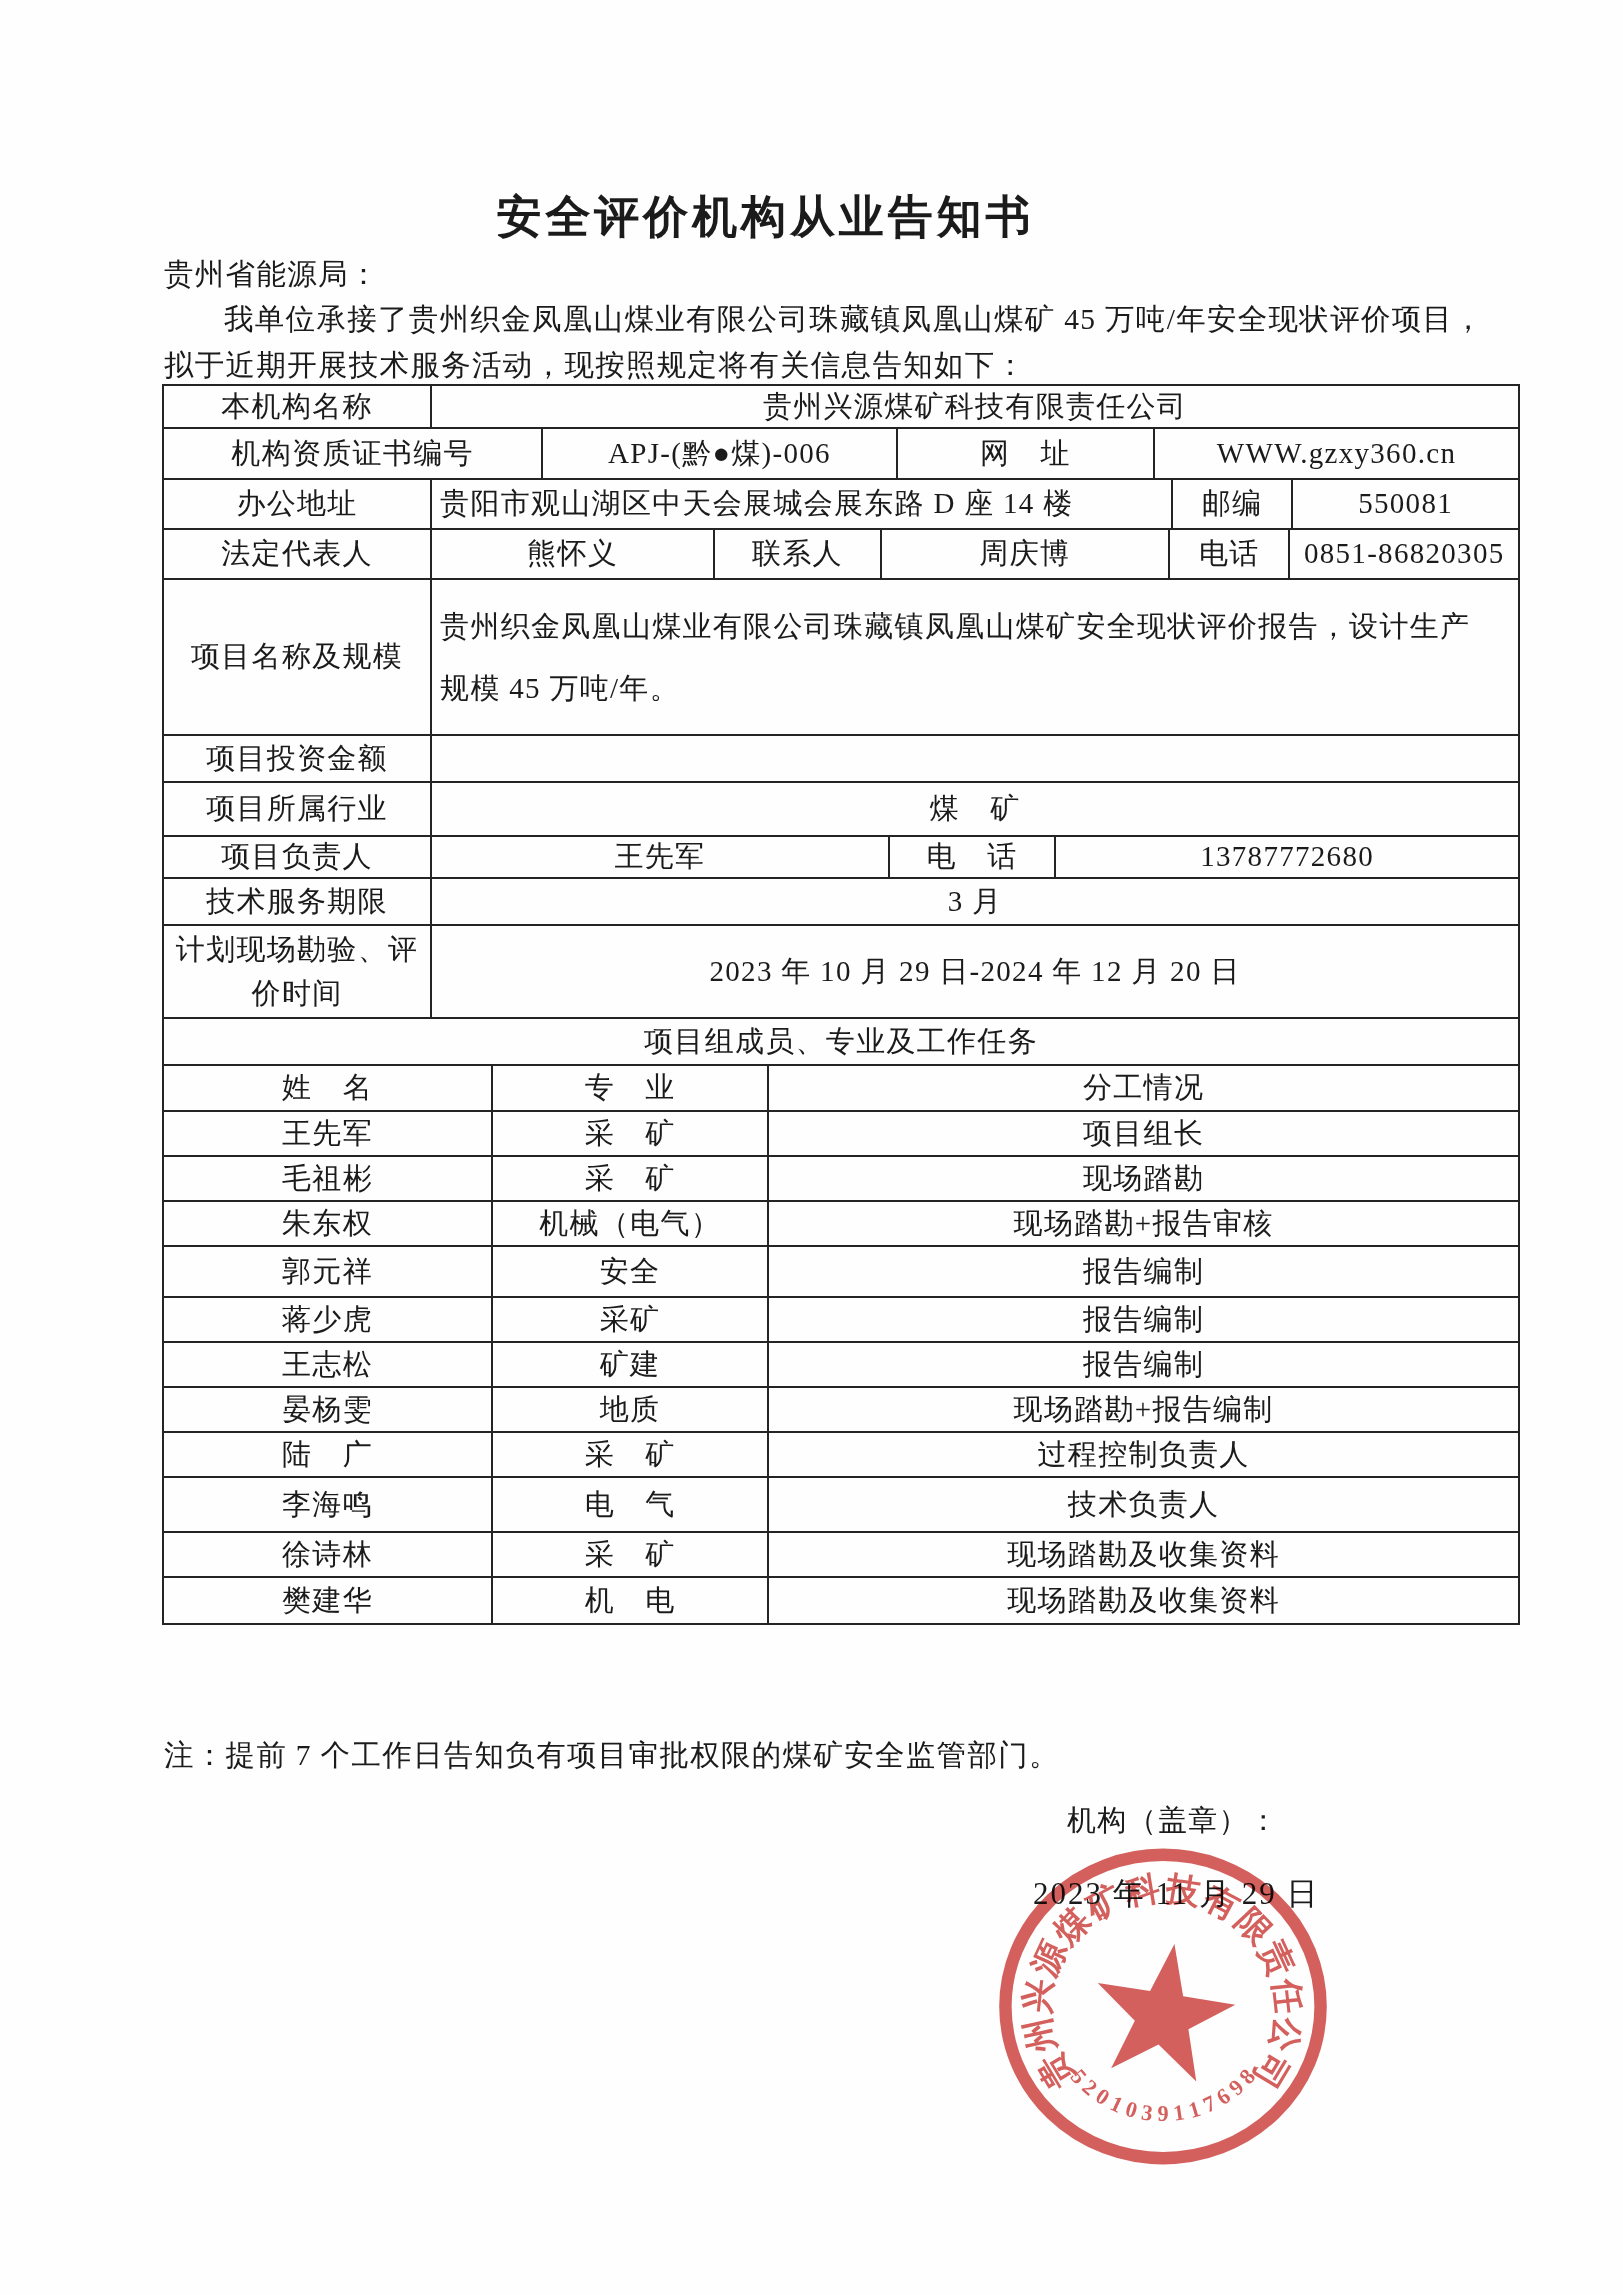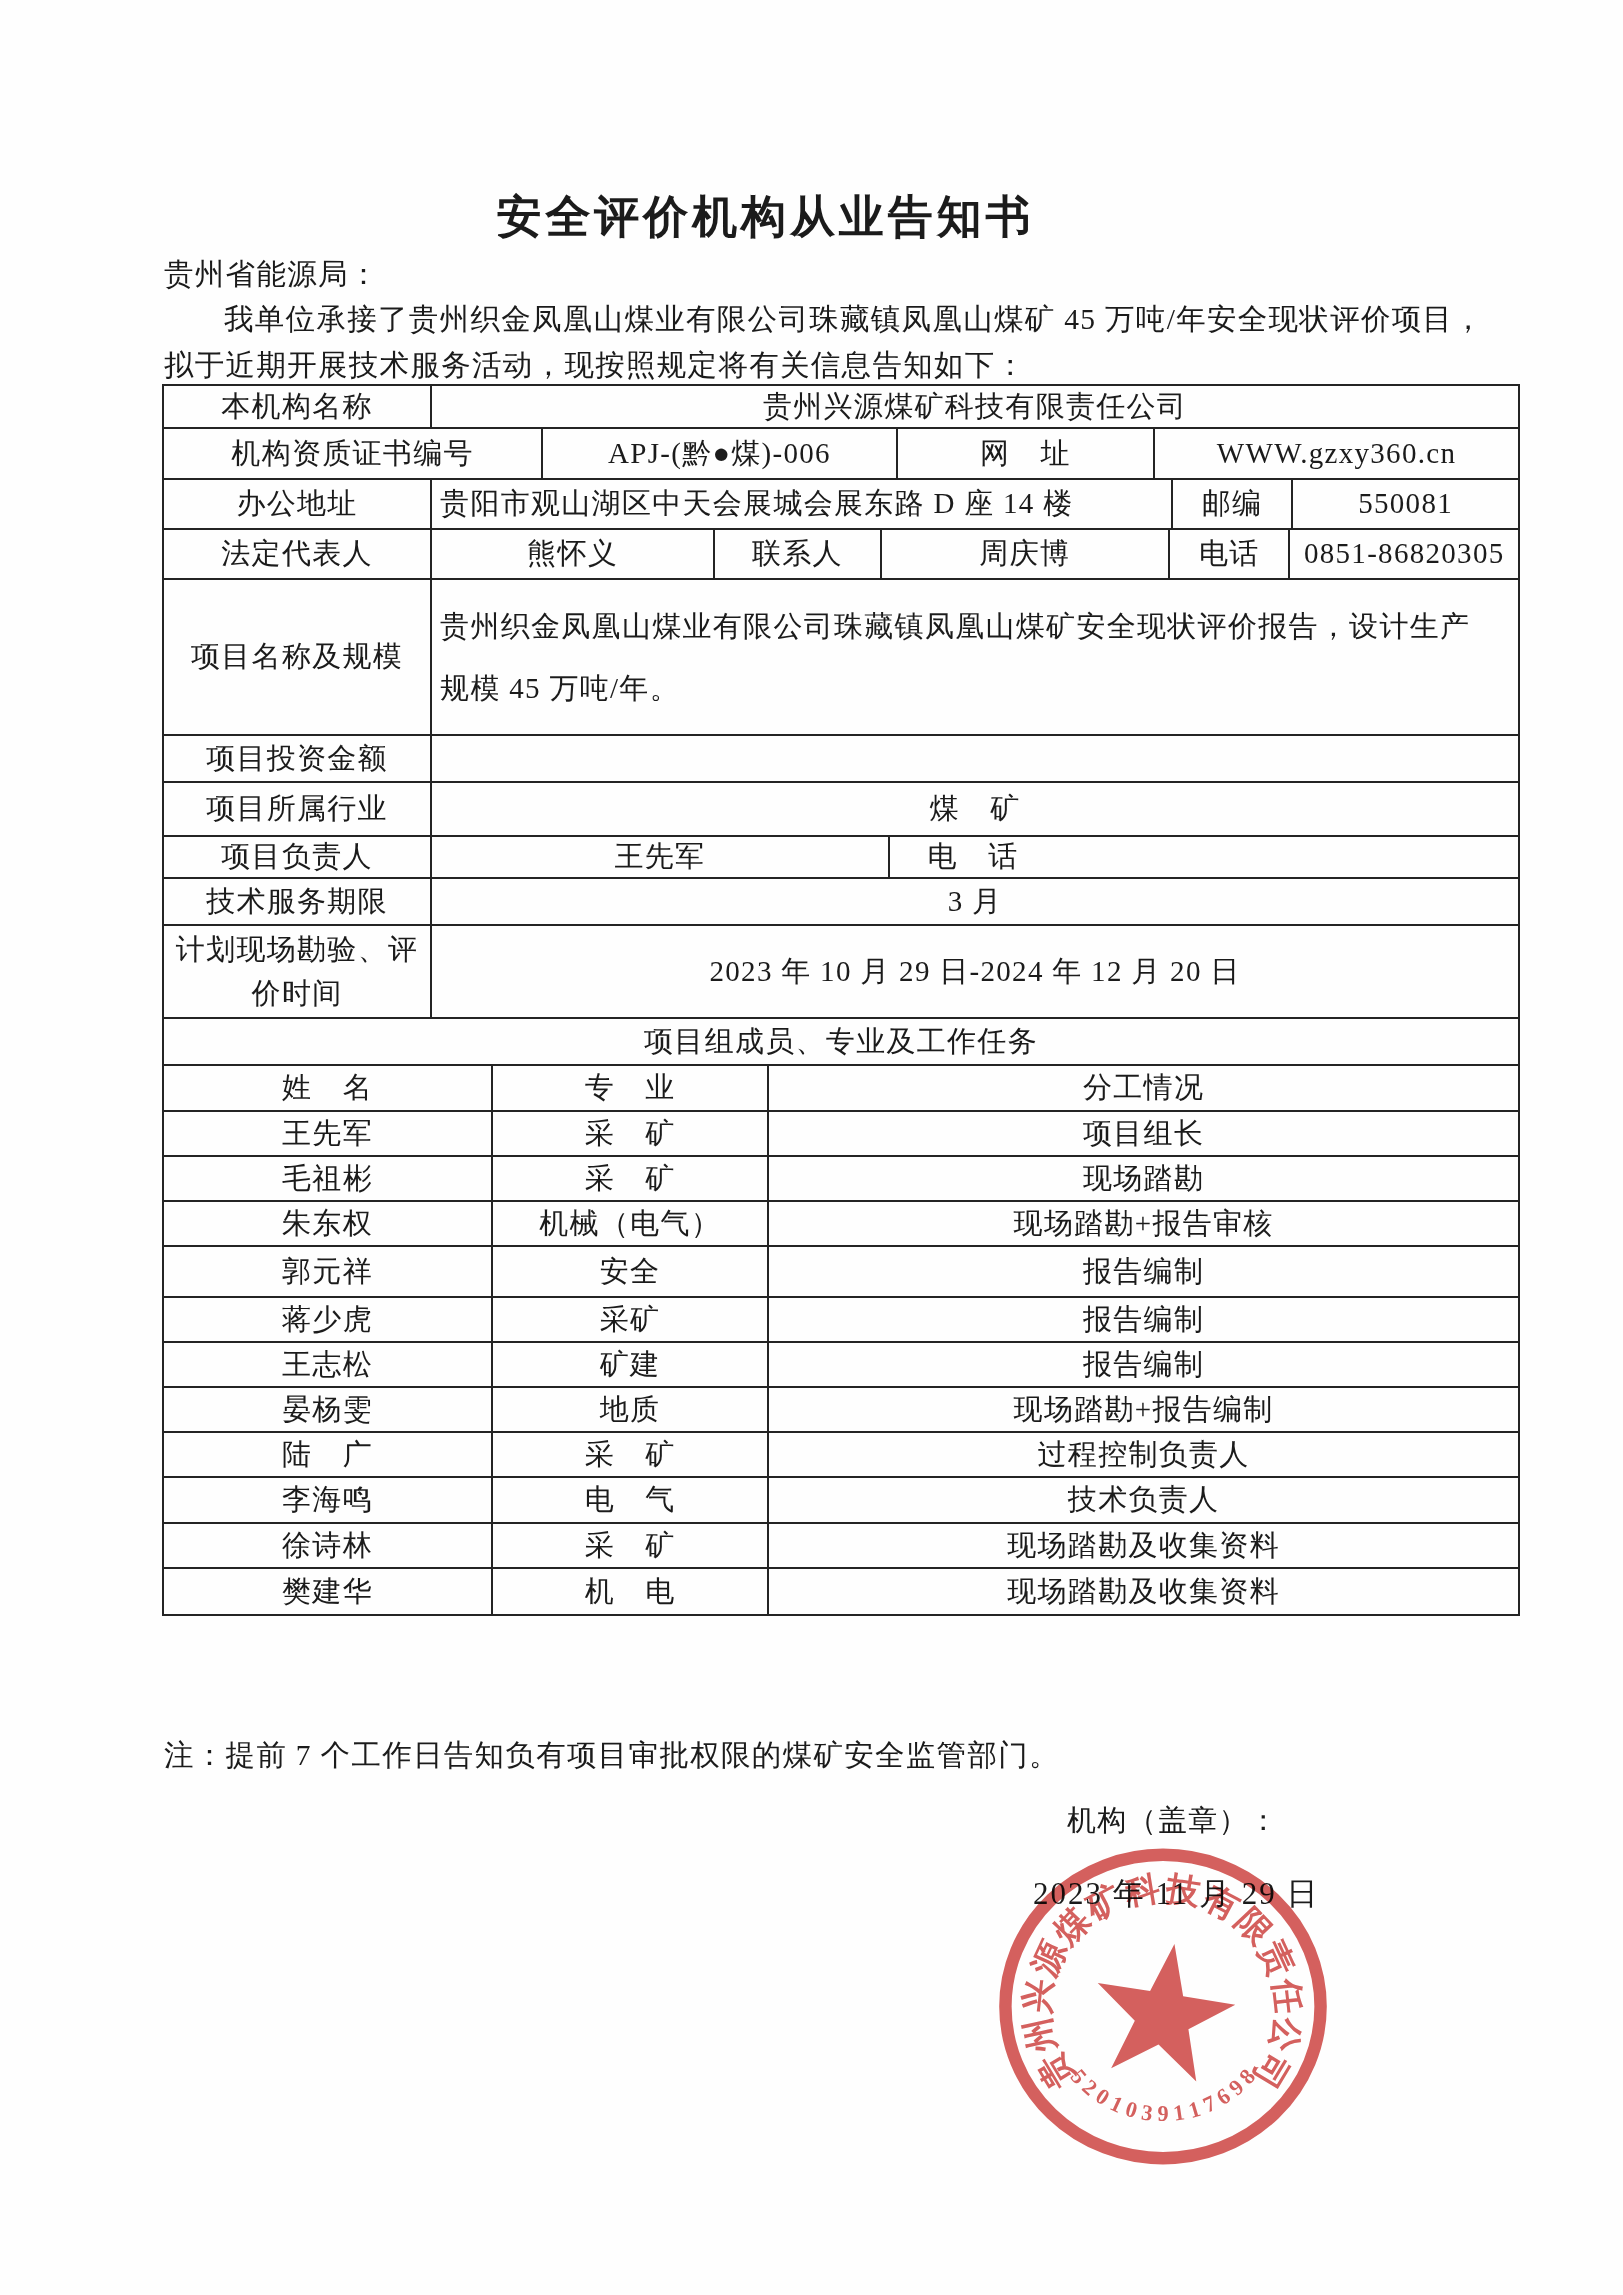--- a/index.html
+++ b/index.html
@@ -156,20 +156,21 @@
 
     <div class="trow" style="height:54px">
       <div class="tcell" style="flex:0 0 19.8%">项目所属行业</div>
       <div class="tcell" style="flex:1 1 auto">煤　矿</div>
     </div>
 
     <div class="trow" style="height:42px">
       <div class="tcell" style="flex:0 0 19.8%">项目负责人</div>
       <div class="tcell" style="flex:0 0 33.8%">王先军</div>
       <div class="tcell" style="flex:0 0 12.3%">电　话</div>
+      <div class="tcell" style="flex:1 1 auto">13787772680</div>
     </div>
 
     <div class="trow" style="height:47px">
       <div class="tcell" style="flex:0 0 19.8%">技术服务期限</div>
       <div class="tcell" style="flex:1 1 auto">3 月</div>
     </div>
 
     <div class="trow" style="height:93px">
       <div class="tcell" style="flex:0 0 19.8%">计划现场勘验、评价时间</div>
       <div class="tcell" style="flex:1 1 auto">2023 年 10 月 29 日-2024 年 12 月 20 日</div>
@@ -218,21 +219,21 @@
     <div class="trow" style="height:45px">
       <div class="tcell" style="flex:0 0 24.3%">晏杨雯</div>
       <div class="tcell" style="flex:0 0 20.4%">地质</div>
       <div class="tcell" style="flex:1 1 auto">现场踏勘+报告编制</div>
     </div>
     <div class="trow" style="height:45px">
       <div class="tcell" style="flex:0 0 24.3%">陆　广</div>
       <div class="tcell" style="flex:0 0 20.4%">采　矿</div>
       <div class="tcell" style="flex:1 1 auto">过程控制负责人</div>
     </div>
-    <div class="trow" style="height:46px">
+    <div class="trow" style="height:55px">
       <div class="tcell" style="flex:0 0 24.3%">李海鸣</div>
       <div class="tcell" style="flex:0 0 20.4%">电　气</div>
       <div class="tcell" style="flex:1 1 auto">技术负责人</div>
     </div>
     <div class="trow" style="height:45px">
       <div class="tcell" style="flex:0 0 24.3%">徐诗林</div>
       <div class="tcell" style="flex:0 0 20.4%">采　矿</div>
       <div class="tcell" style="flex:1 1 auto">现场踏勘及收集资料</div>
     </div>
     <div class="trow" style="height:45px">

